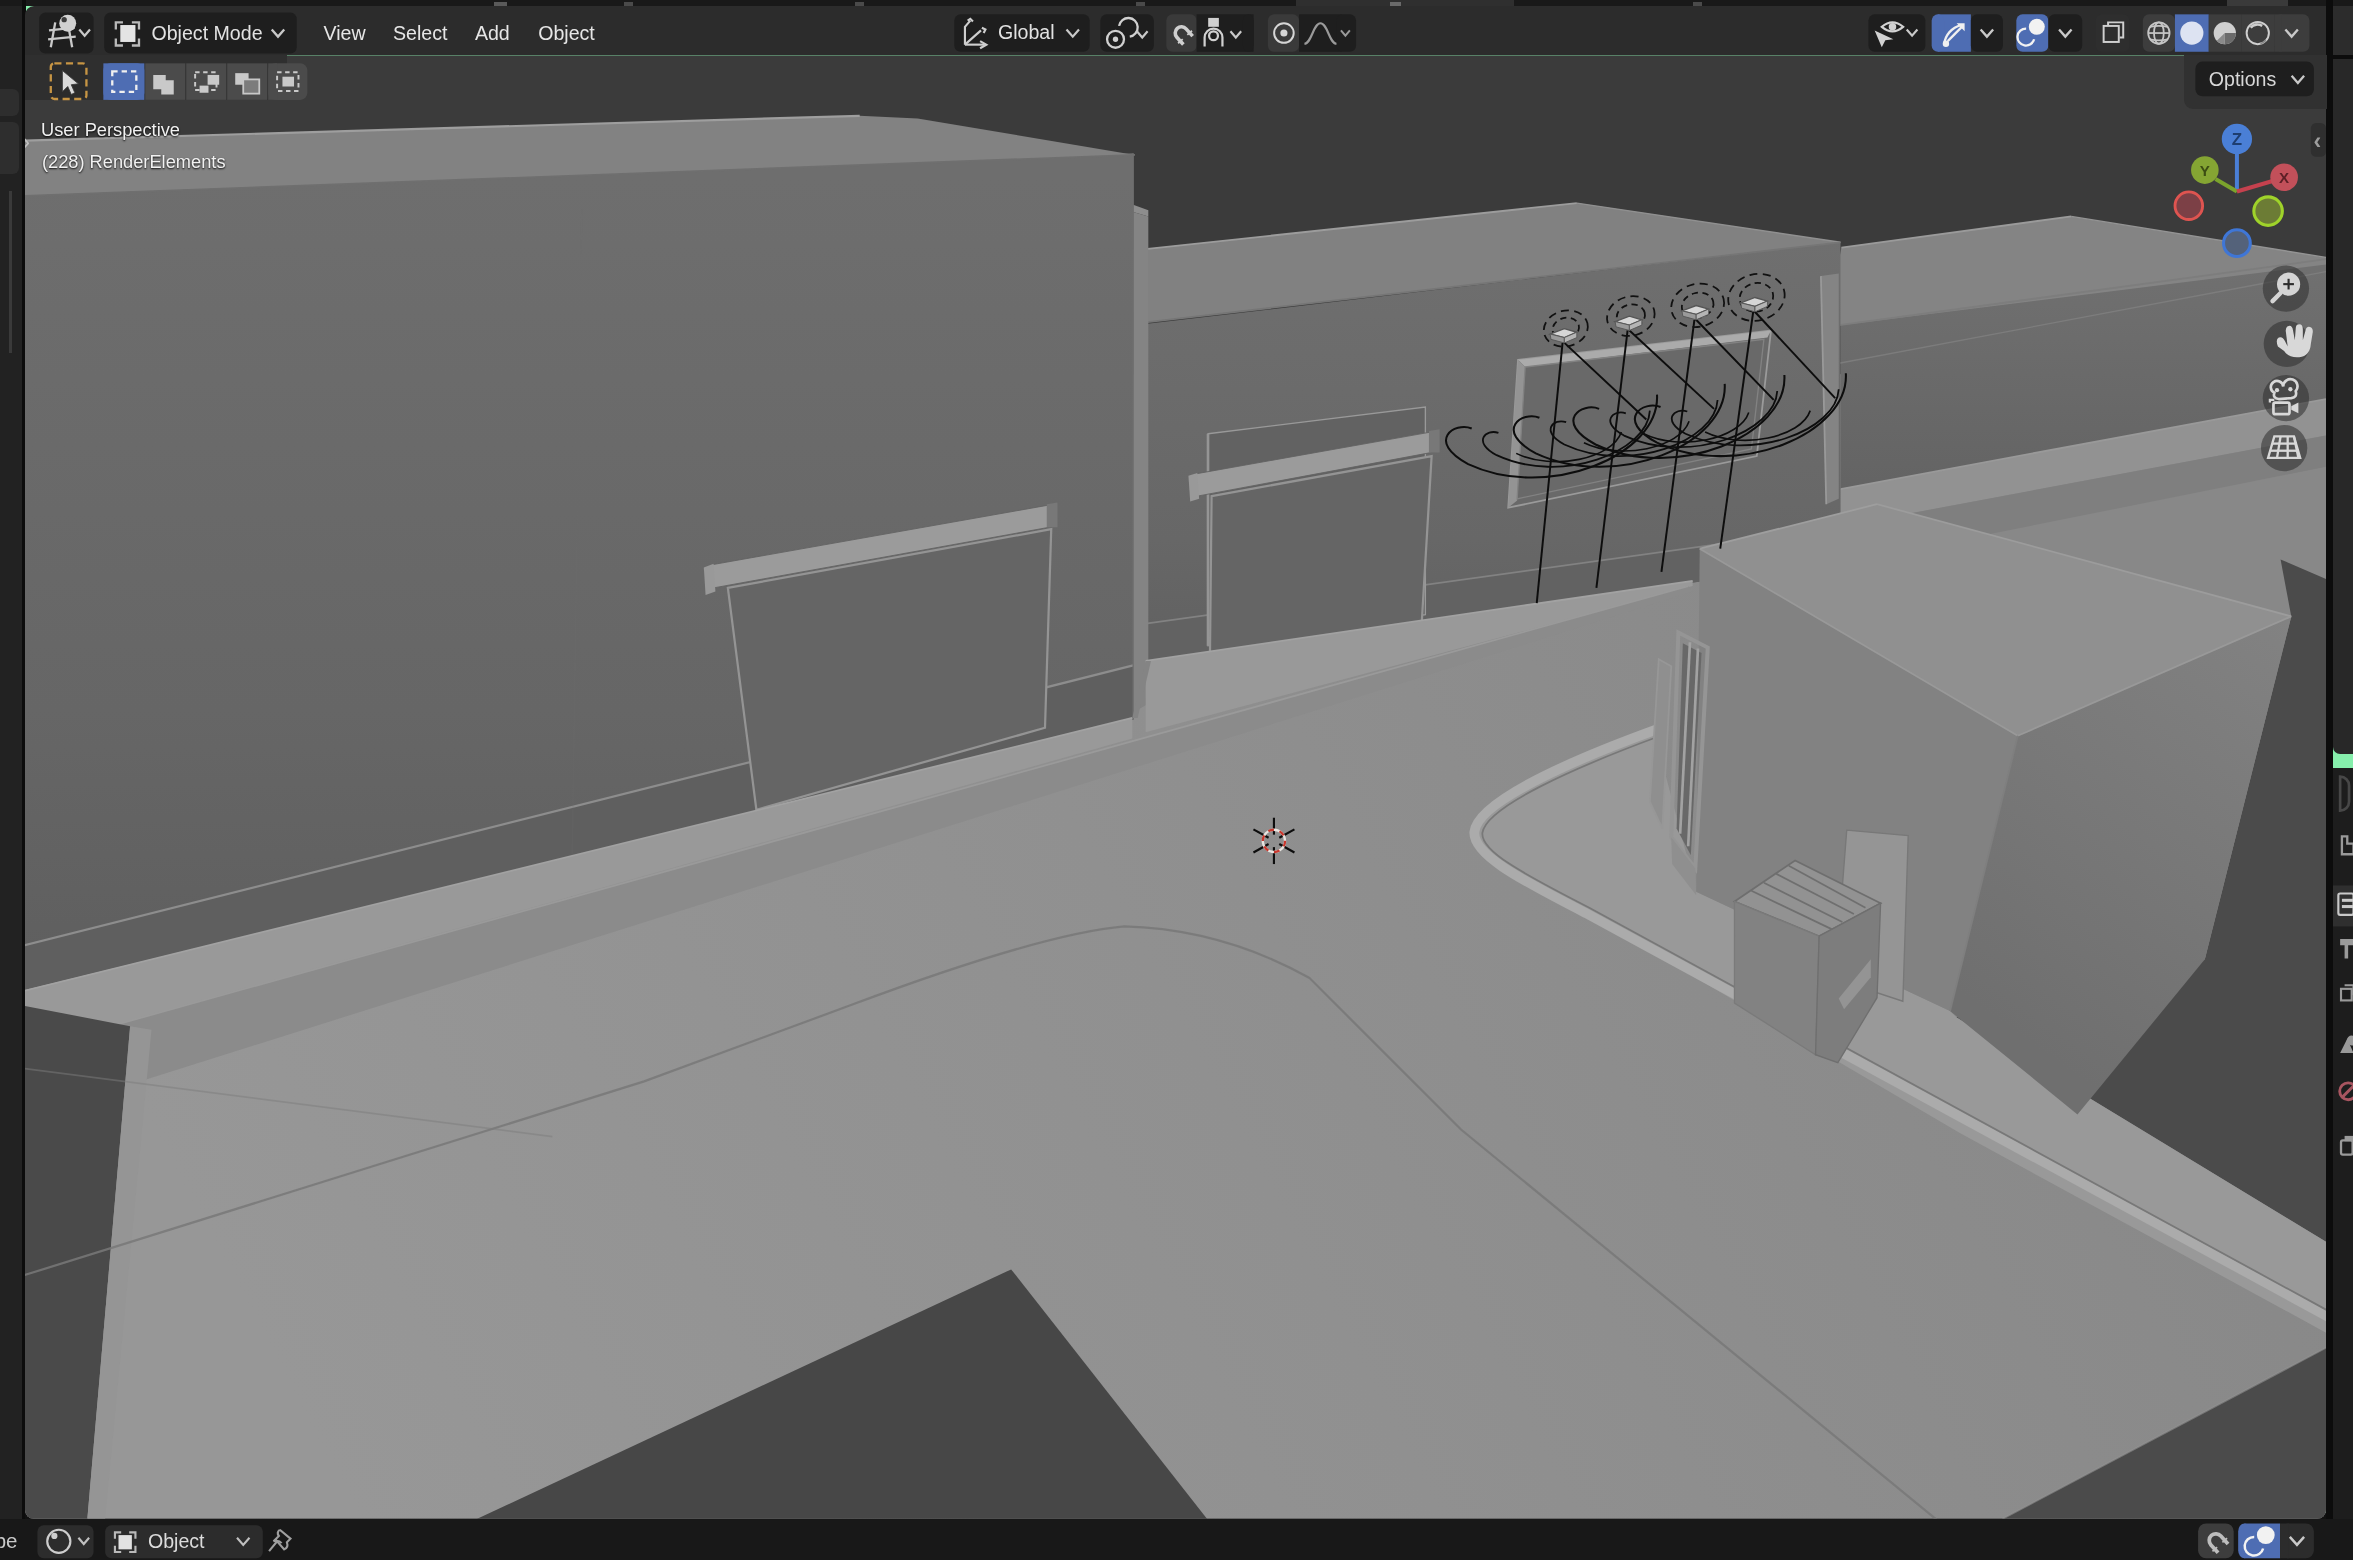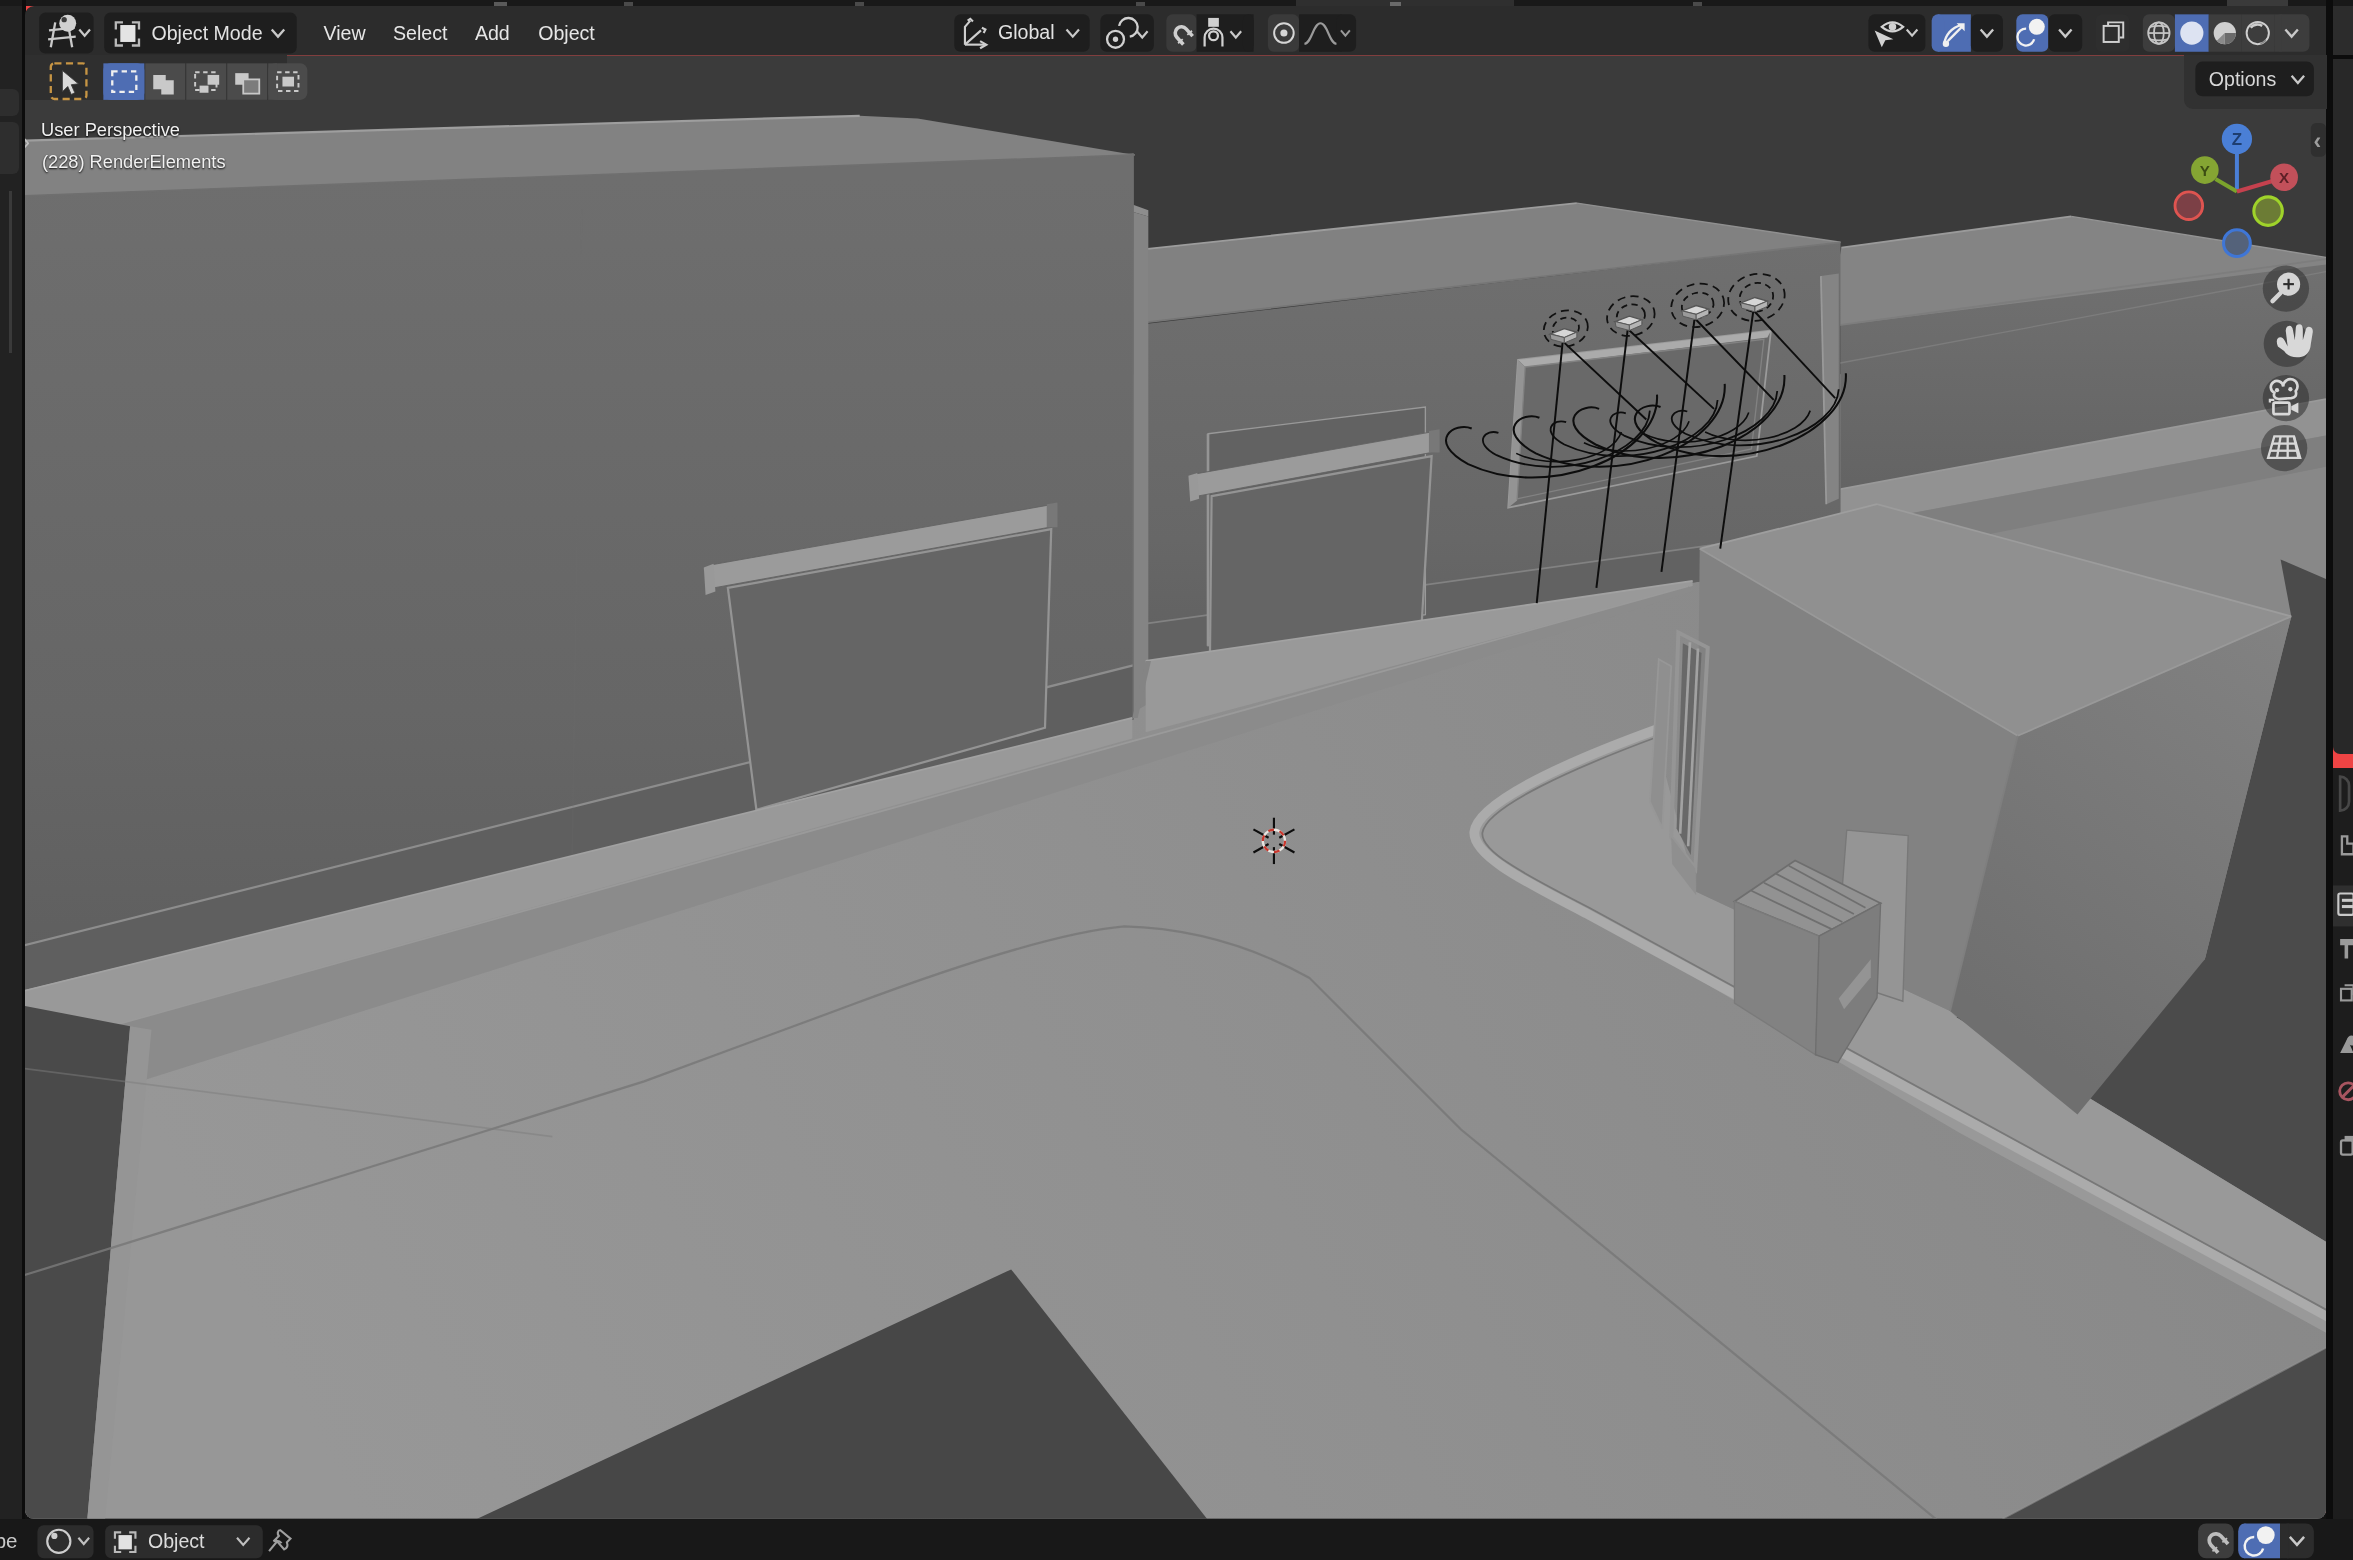--- a/index.html
+++ b/index.html
@@ -1,15 +1,15 @@
 <!DOCTYPE html>
 <html style="font-size:14.3px"><head><meta charset="utf-8"><style>
 *{margin:0;padding:0;box-sizing:border-box}
 html,body{width:2354px;height:1561px;background:#101010;font-family:"Liberation Sans",sans-serif;overflow:hidden}
-#page{position:absolute;width:2354px;height:1561px;background:#ef4444}
+#page{position:absolute;width:2354px;height:1561px;background:#86efac}
 .abs{position:absolute}
 </style></head><body>
 <div id="page">
 
 <div class="abs" style="left:0;top:0;width:2354px;height:6.2px;background:#191919">
  <div class="abs" style="left:1296px;top:0;width:218px;height:6.2px;background:#2f2f2f"></div>
  <div class="abs" style="left:2227px;top:0;width:61px;height:6.2px;background:#3a3a3a"></div>
  <div class="abs" style="left:494px;top:1.8px;width:12.5px;height:4.5px;background:#5a5a5a"></div>
  <div class="abs" style="left:624px;top:1.8px;width:9px;height:4.5px;background:#4a4a4a"></div>
  <div class="abs" style="left:855px;top:1.8px;width:9px;height:4.5px;background:#4a4a4a"></div>

